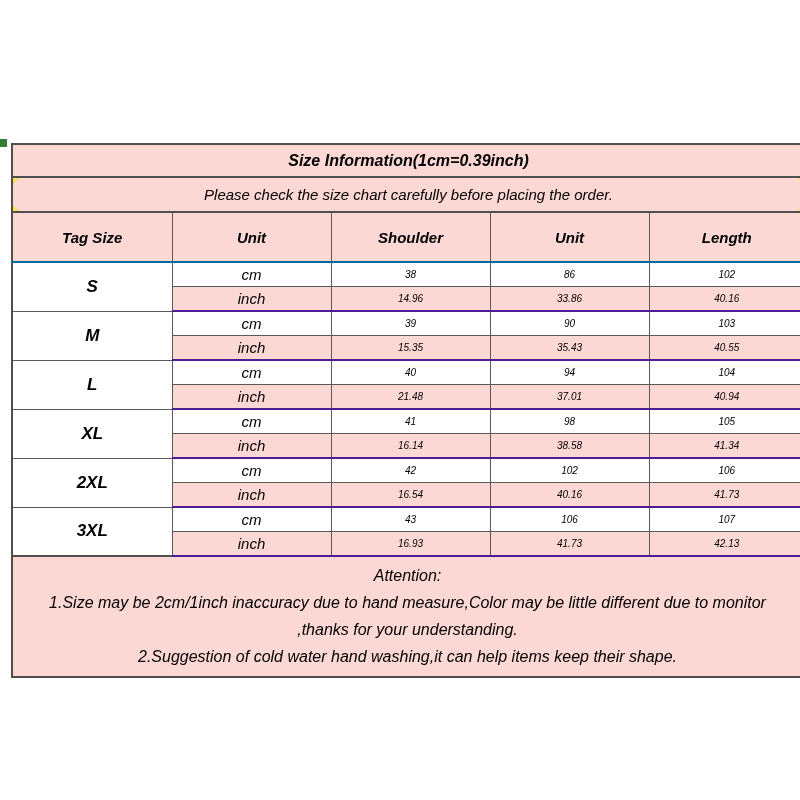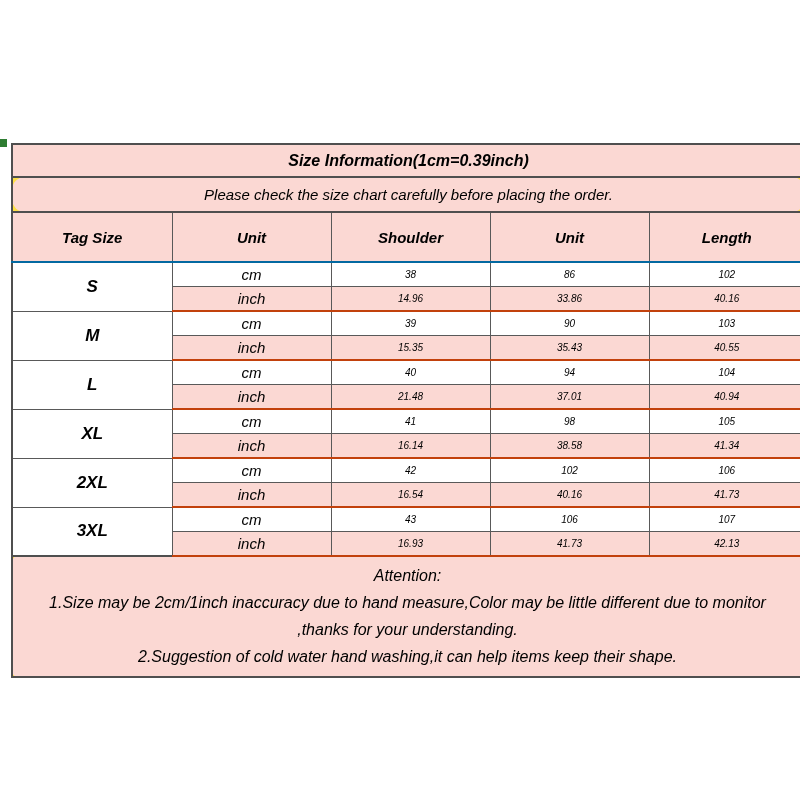--- a/index.html
+++ b/index.html
@@ -61,21 +61,21 @@
   }
   tr.head-row th {
     height: 48px;
     background: #fbd8d3;
     font-weight: bold;
     font-size: 15px;
     border-bottom: 2px solid #0369a1;
   }
   tr.row-cm td { height: 23px; background: #ffffff; }
   tr.row-inch td { height: 23px; background: #fbd8d3; }
-  tr.group-end td { border-bottom: 2px solid #c2410c; }
+  tr.group-end td { border-bottom: 2px solid #4c1d95; }
   td.size-cell {
     background: #ffffff !important;
     font-weight: bold;
     font-size: 17px;
   }
   td.unit-cell { font-size: 15px; }
   td.val-cell { font-size: 10px; }
   tr.attention-row td {
     height: 114px;
     background: #fbd8d3;

